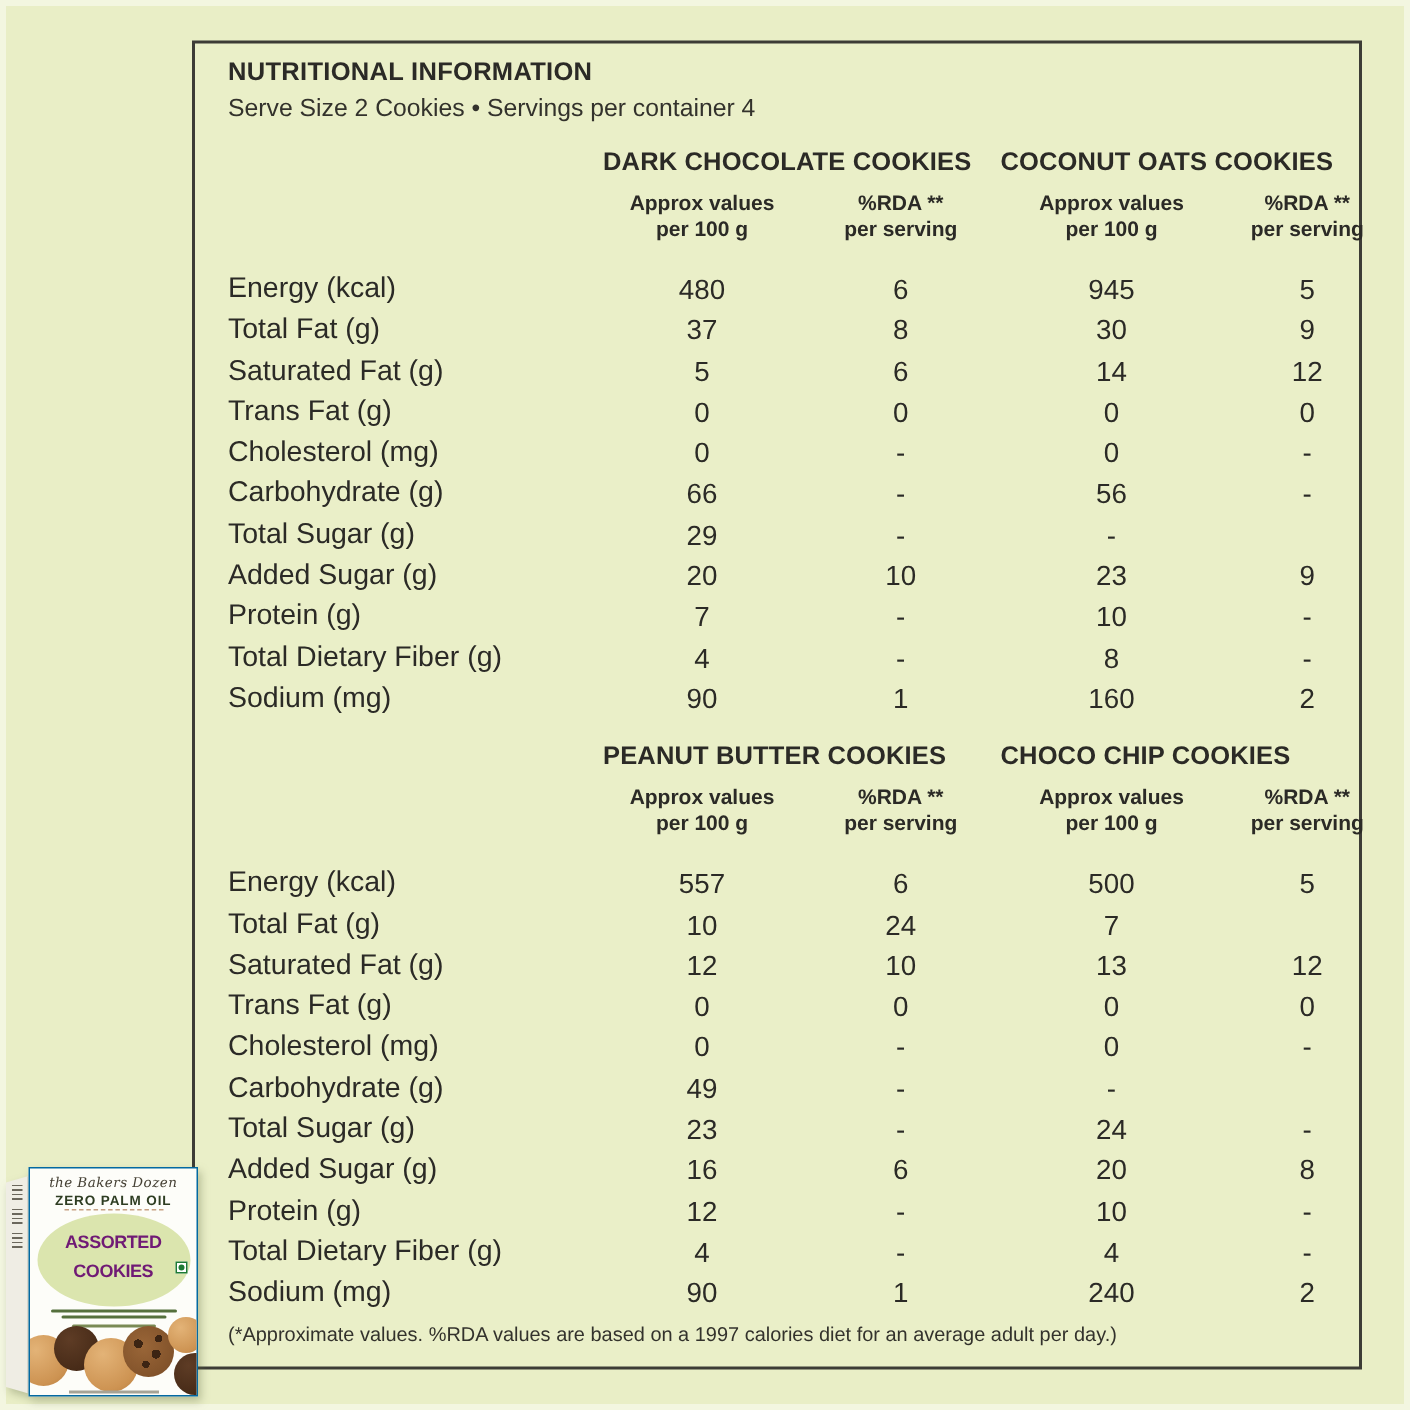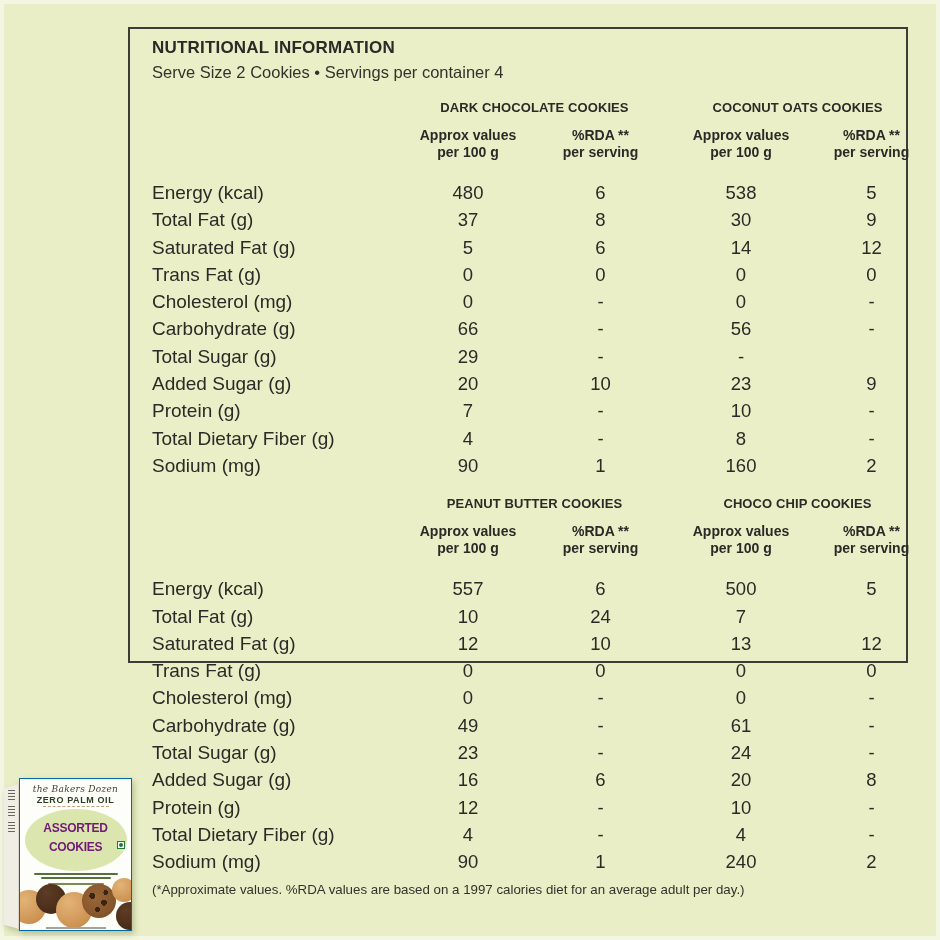--- a/index.html
+++ b/index.html
@@ -12,40 +12,40 @@
     background: #e9eec6;
     box-shadow: inset 0 0 0 4px rgba(255,255,255,0.45);
     overflow: hidden;
     color: #2b2a26;
   }
 
   
   .panel {
     position: absolute;
     left: 128px; top: 27px;
-    width: 780px; height: 636px;
+    width: 780px; height: 886px;
     border: 2px solid #3d3c36;
     background: #eaefc8;
     padding: 8px 0 0 22px;
   }
   .title { font-size: 17px; font-weight: bold; line-height: 22px; letter-spacing: 0.2px; }
   .subtitle { font-size: 16.5px; line-height: 22px; margin-top: 2px; color: #33322c; }
 
   .nutri-table { margin-top: 16px; }
   .nutri-table.second { }
 
   .grid {
     display: grid;
     grid-template-columns: 250px 132px 133px 148px 113px;
   }
   .group-row .group-header {
     grid-column: span 2;
-    text-align: center;
+    text-align: left;
     font-weight: bold;
-    font-size: 13px;
+    font-size: 17px;
     line-height: 18px;
     letter-spacing: 0.1px;
   }
   .subhead-row { margin-top: 10px; }
   .subhead {
     text-align: center;
     font-weight: bold;
     font-size: 14px;
     line-height: 17px;
   }
@@ -188,21 +188,21 @@
         <div class="subhead">
           <div>%RDA **</div>
           <div>per serving</div>
         </div>
       </div>
       <div class="rows">
           <div class="grid data-row">
             <div class="row-label">Energy (kcal)</div>
             <div class="value">480</div>
             <div class="value">6</div>
-            <div class="value">538</div>
+            <div class="value">945</div>
             <div class="value">5</div>
           </div>
           <div class="grid data-row">
             <div class="row-label">Total Fat (g)</div>
             <div class="value">37</div>
             <div class="value">8</div>
             <div class="value">30</div>
             <div class="value">9</div>
           </div>
           <div class="grid data-row">
@@ -327,21 +327,20 @@
             <div class="row-label">Cholesterol (mg)</div>
             <div class="value">0</div>
             <div class="value">-</div>
             <div class="value">0</div>
             <div class="value">-</div>
           </div>
           <div class="grid data-row">
             <div class="row-label">Carbohydrate (g)</div>
             <div class="value">49</div>
             <div class="value">-</div>
-            <div class="value">61</div>
             <div class="value">-</div>
           </div>
           <div class="grid data-row">
             <div class="row-label">Total Sugar (g)</div>
             <div class="value">23</div>
             <div class="value">-</div>
             <div class="value">24</div>
             <div class="value">-</div>
           </div>
           <div class="grid data-row">

